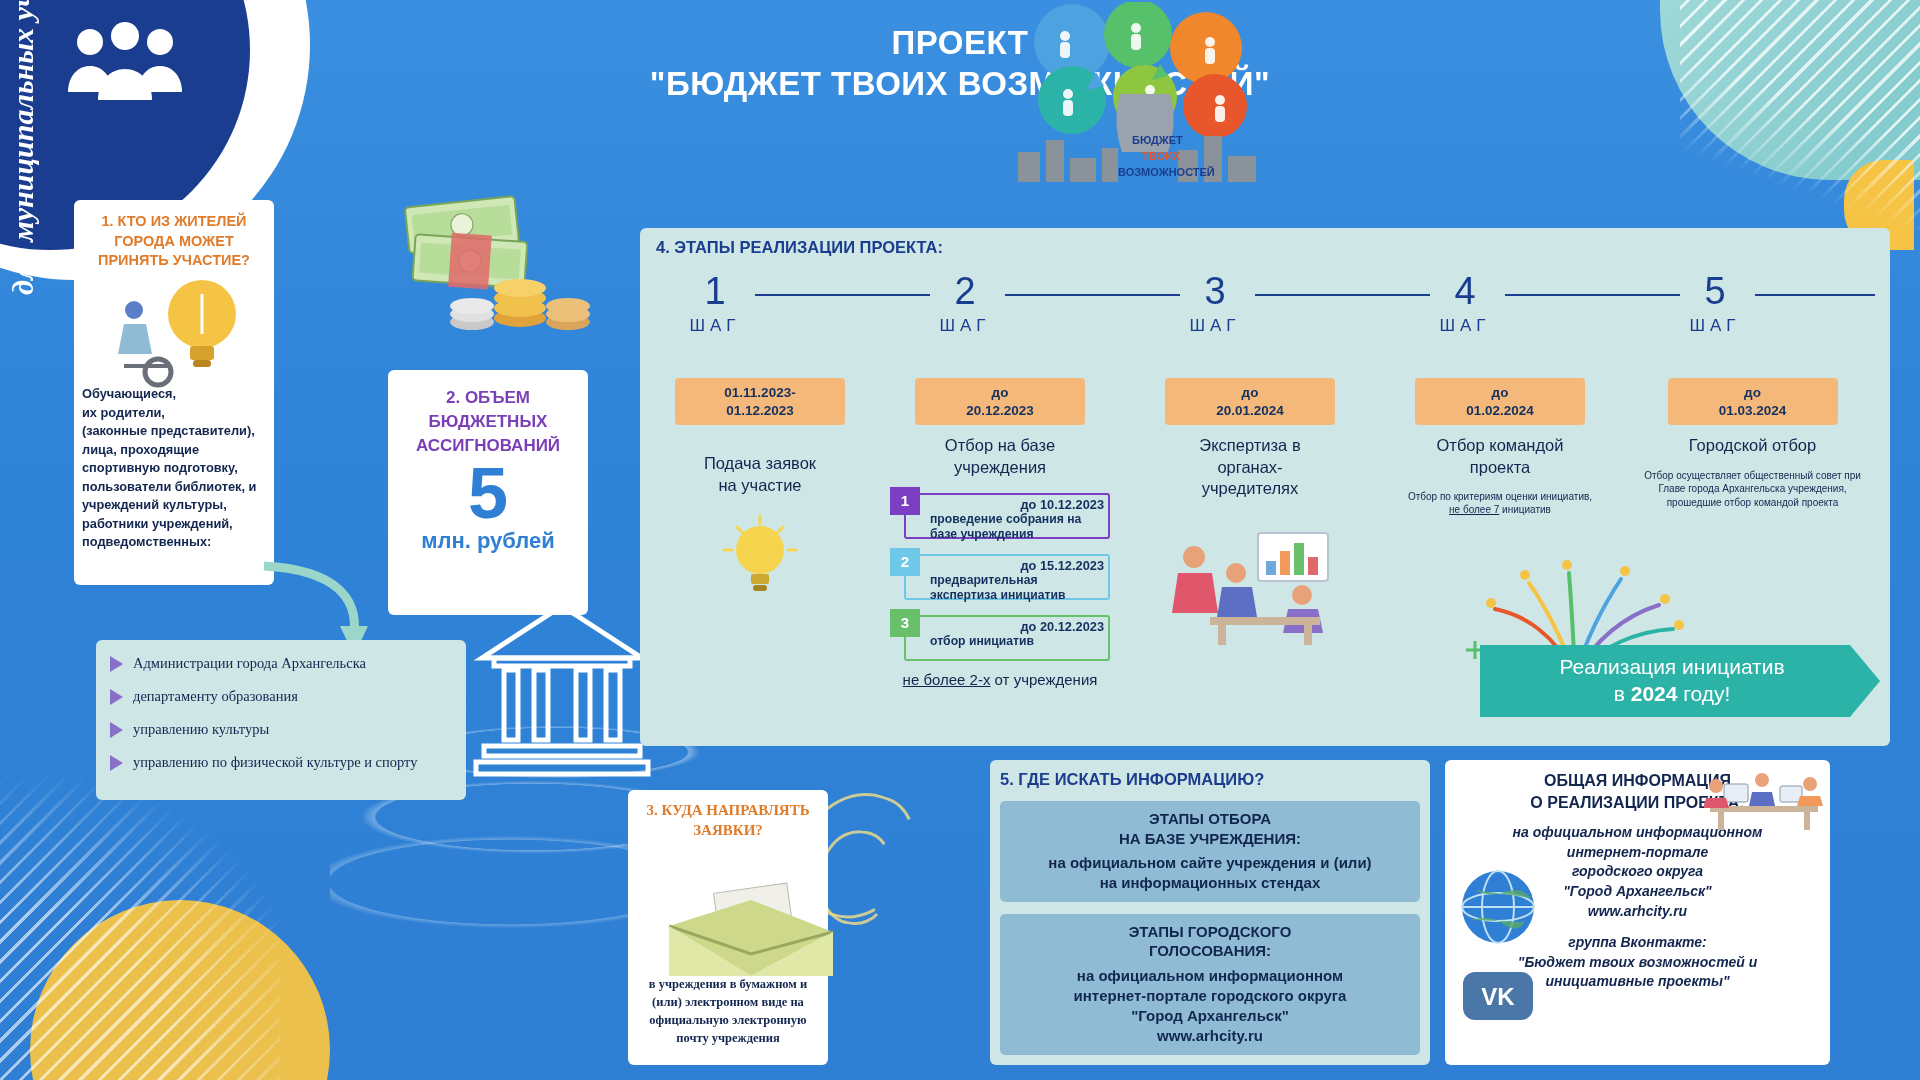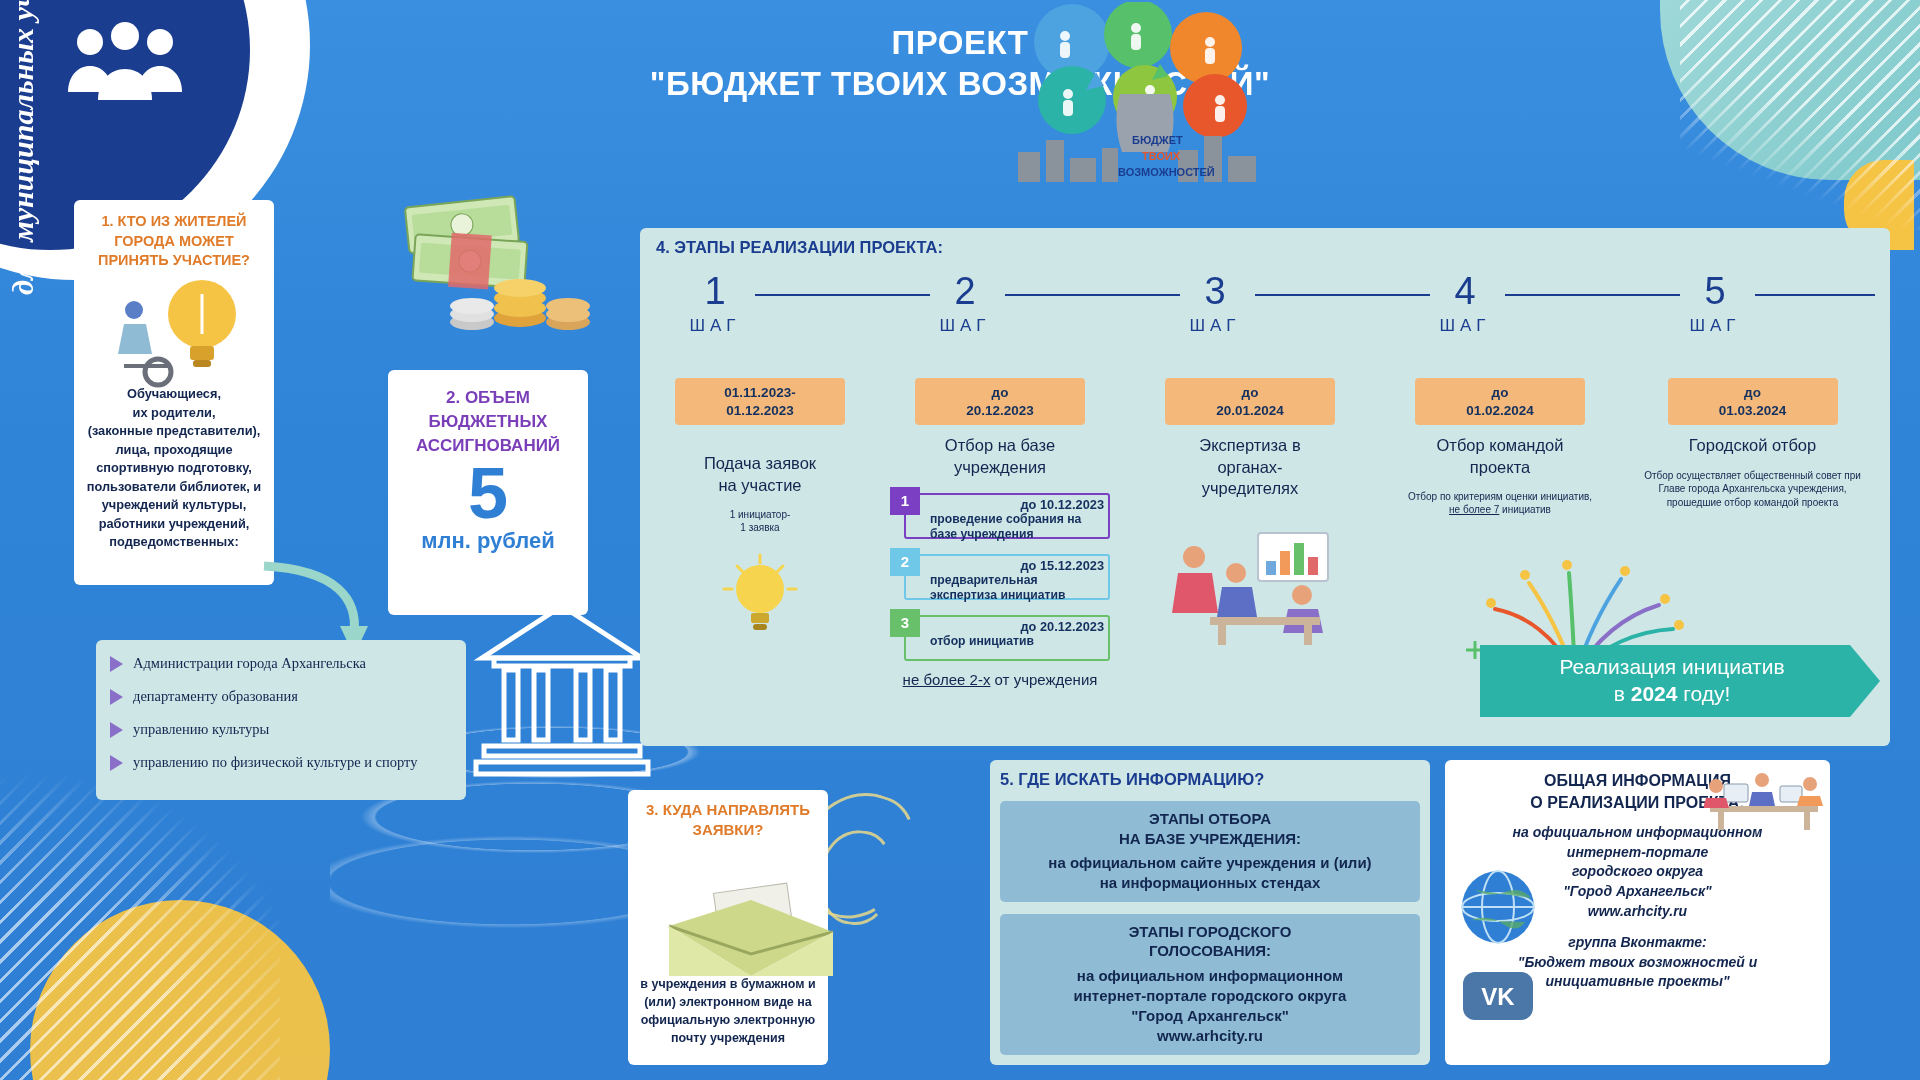--- a/index.html
+++ b/index.html
@@ -106,21 +106,21 @@
   #block1 {
     left: 74px; top: 200px; width: 200px; height: 385px;
     background: #ffffff; padding: 12px 10px;
   }
   #block1 .head {
     color: #e07b2a; font-weight: 700; font-size: 14.5px; line-height: 1.35;
     text-align: center;
   }
   #block1 .body {
     position: absolute; left: 8px; right: 8px; top: 185px;
-    font-size: 12.8px; font-weight: 700; color: #12264f; text-align: center; line-height: 1.45;
+    font-size: 12.8px; font-weight: 700; color: #12264f; text-align: left; line-height: 1.45;
   }
   .bulb-img { position: absolute; left: 20px; top: 70px; width: 165px; height: 120px; }
 
   
   .curve-arrow {
     position: absolute; left: 258px; top: 560px; width: 130px; height: 110px;
   }
 
   
   #block-list {
@@ -142,21 +142,21 @@
     background: #ffffff; text-align: center; padding-top: 16px;
   }
   #block2 .head { color: #7a3fb8; font-weight: 700; font-size: 17px; line-height: 1.4; }
   #block2 .big { color: #2f7fd4; font-weight: 700; font-size: 72px; line-height: .95; margin-top: 2px; }
   #block2 .sub { color: #2f7fd4; font-weight: 700; font-size: 22px; }
   .money-img { position: absolute; left: 390px; top: 190px; width: 210px; height: 160px; }
 
   
   #block3 {
     left: 628px; top: 790px; width: 200px; height: 275px;
-    background: #ffffff; padding: 10px 8px;
+    background: #ffffff; padding: 10px 8px; font-family: Liberation Serif, serif;
   }
   #block3 .head {
     color: #e07b2a; font-weight: 700; font-size: 15px; text-align: center; line-height: 1.35;
   }
   #block3 .body {
     position: absolute; left: 10px; right: 10px; bottom: 18px;
     font-size: 12.5px; font-weight: 700; color: #12264f; text-align: center; line-height: 1.45;
   }
   .env-img { position: absolute; left: 655px; top: 880px; width: 190px; height: 115px; }
 
@@ -434,22 +434,20 @@
       <div class="step-word" style="left:500px;">ШАГ</div>
       <div class="step-word" style="left:750px;">ШАГ</div>
       <div class="step-word" style="left:1000px;">ШАГ</div>
     </div>
 
     <div class="col" style="left:10px;">
       <div class="date-chip" style="white-space:pre-line;">01.11.2023-
 01.12.2023</div>
       <div class="col-title" style="white-space:pre-line;margin-top:28px;">Подача заявок
 на участие</div>
-      <div class="col-note" style="white-space:pre-line;">1 инициатор-
-1 заявка</div>
       <svg style="display:block;margin:14px auto 0;width:80px;height:90px;" viewBox="0 0 80 90">
         <circle cx="40" cy="40" r="24" fill="#f6d44e"></circle>
         <rect x="31" y="64" width="18" height="10" rx="2" fill="#cda82e"></rect>
         <rect x="33" y="75" width="14" height="6" rx="3" fill="#a8861f"></rect>
         <g stroke="#f6d44e" stroke-width="3" stroke-linecap="round">
           <path d="M40 6 v8"></path>
             <path d="M12 40 h-8"></path>
             <path d="M76 40 h-8"></path>
           <path d="M17 17 l6 6"></path>
             <path d="M63 17 l-6 6"></path>

